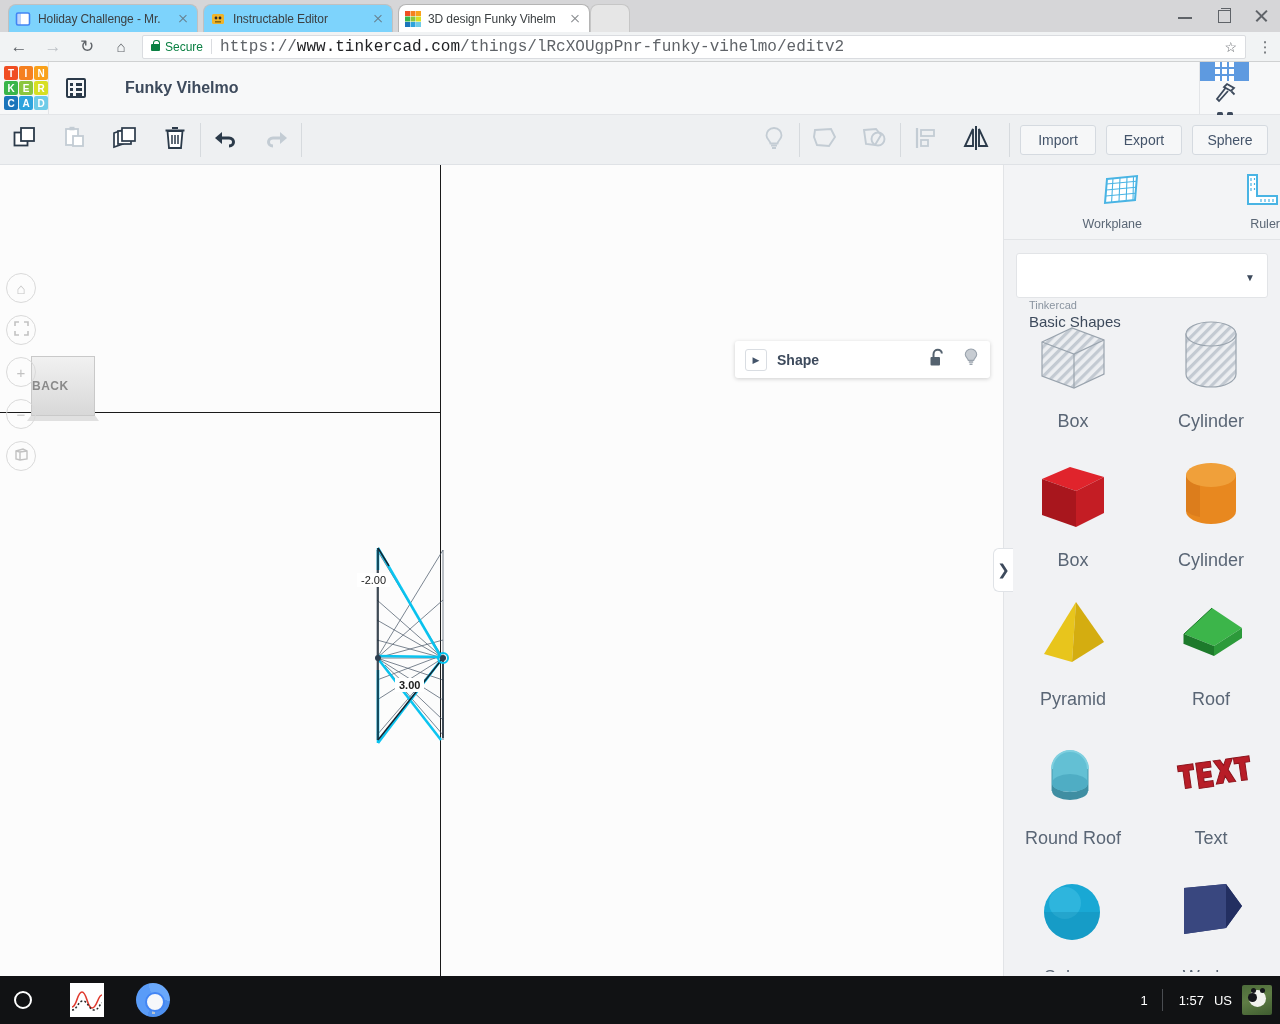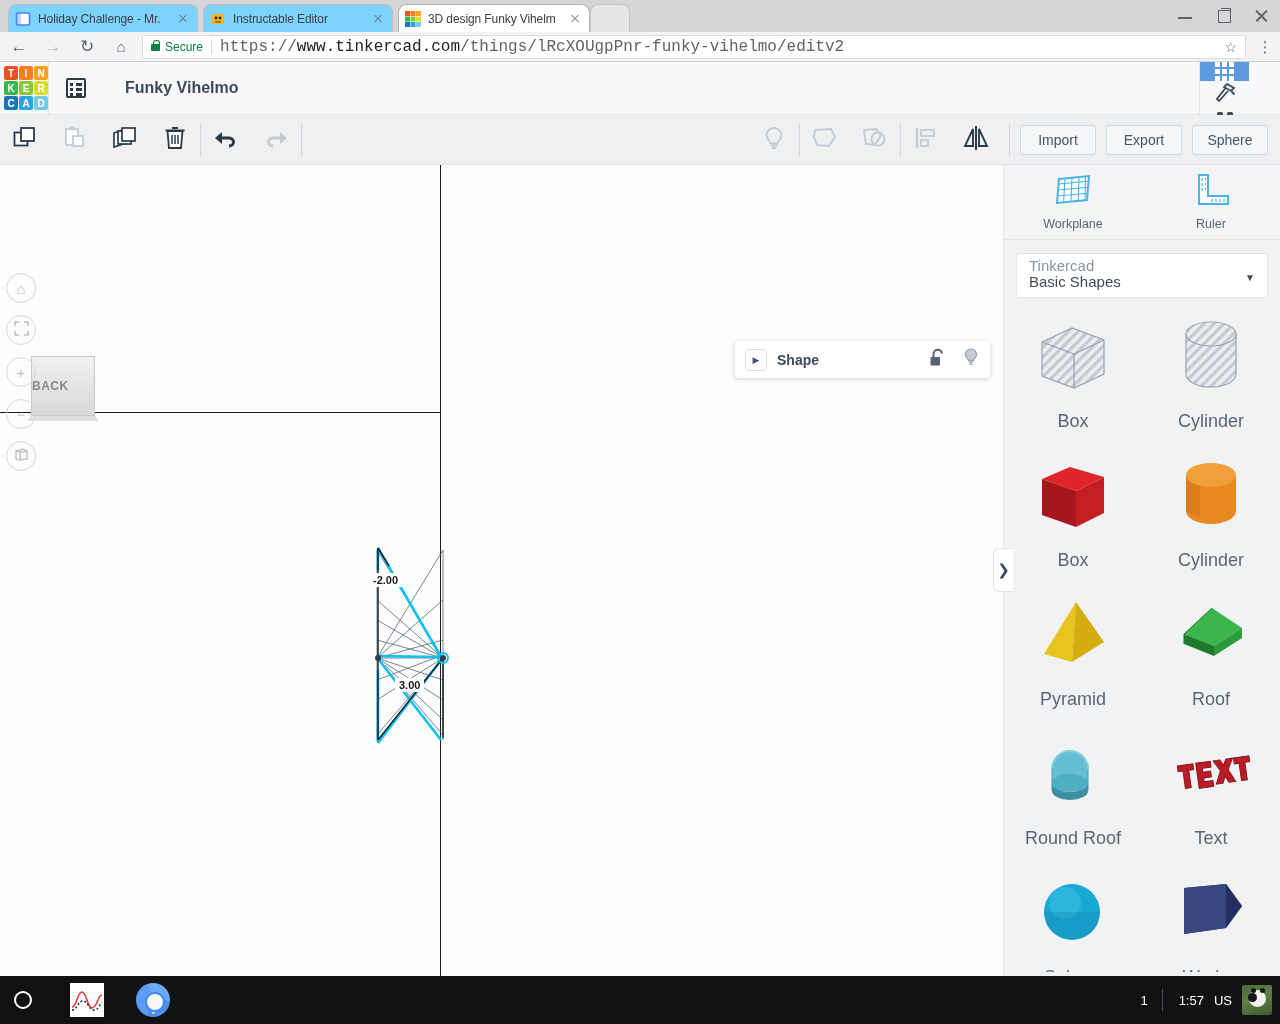--- a/index.html
+++ b/index.html
@@ -184,27 +184,27 @@
     border-radius:6px 0 0 6px; display:flex; align-items:center; justify-content:center;
     font-size:15px; color:#3d4a5c; z-index: 6;
   }
 
   
   .sidebar {
     position:absolute; top:165px; left:1003px; width:277px; height:811px;
     background:#f1f2f4; border-left:1px solid #e2e4e7; overflow:hidden;
   }
   .sb-tools { display:flex; height:75px; border-bottom:1px solid #e2e4e7; background:#f3f4f6; }
-  .sb-tool { flex:1; display:flex; flex-direction:column; align-items:center; justify-content:center; gap:6px; }
+  .sb-tool { flex:1; display:flex; flex-direction:column; align-items:flex-end; justify-content:center; gap:6px; }
   .sb-tool-label { font-size:12.5px; color:#5a6675; }
   .sb-dropdown {
     margin:13px 12px 0 12px; height:45px; background:#fff;
     border:1px solid #e2e4e7; border-radius:3px; padding:5px 12px; position:relative;
   }
-  .sb-dd-small { font-size:15px; color:#8a94a0; line-height:13px; }
+  .sb-dd-small { font-size:11px; color:#8a94a0; line-height:13px;margin-top:40px; }
   .sb-dd-main  { font-size:15px; color:#3d4a5c; line-height:19px; }
   .sb-dd-caret { position:absolute; right:12px; top:18px; font-size:10px; color:#3d4a5c; }
 
   .sb-grid {
     margin-top: 11px; height: 663px; overflow:hidden;
     display:grid; grid-template-columns:1fr 1fr; grid-auto-rows:139px;
     background:#f1f2f4;
   }
   .sb-item { display:flex; flex-direction:column; align-items:center; justify-content:flex-start;
              padding-top: 6px; }
@@ -581,22 +581,22 @@
         <g stroke="#16232f" stroke-width="1.5" fill="none">
           <path d="M23 8 L23 200"></path>
           <path d="M88 116 L88 198"></path>
           <path d="M23 8 L34 26"></path>
           <path d="M23 200 L88 118"></path>
         </g>
         <circle cx="23" cy="118" r="3" fill="#2c3e50"></circle>
         <circle cx="88" cy="118" r="3" fill="#2c3e50"></circle>
         <circle cx="88" cy="118" r="5" fill="none" stroke="#00c2f0" stroke-width="2"></circle>
       </svg>
-      <div style="position:absolute; left:14px; top:33px; background:#fff; padding:1px 4px;
-                  font-size:11px; font-weight:bold; color:#1a1a1a;">-2.00</div>
+      <div style="position:absolute; left:2px; top:33px; background:#fff; padding:1px 4px;
+                  font-size:11px; font-weight:normal; color:#1a1a1a;">-2.00</div>
       <div style="position:absolute; left:40px; top:138px; background:#fff; padding:1px 4px;
                   font-size:11px; font-weight:bold; color:#1a1a1a;">3.00</div>
     </div>
 
     <div class="shape-panel">
       <div class="shape-expand">
         <span>▶</span>
       </div>
       <div class="shape-label">Shape</div>
       <div class="shape-panel-icons">

